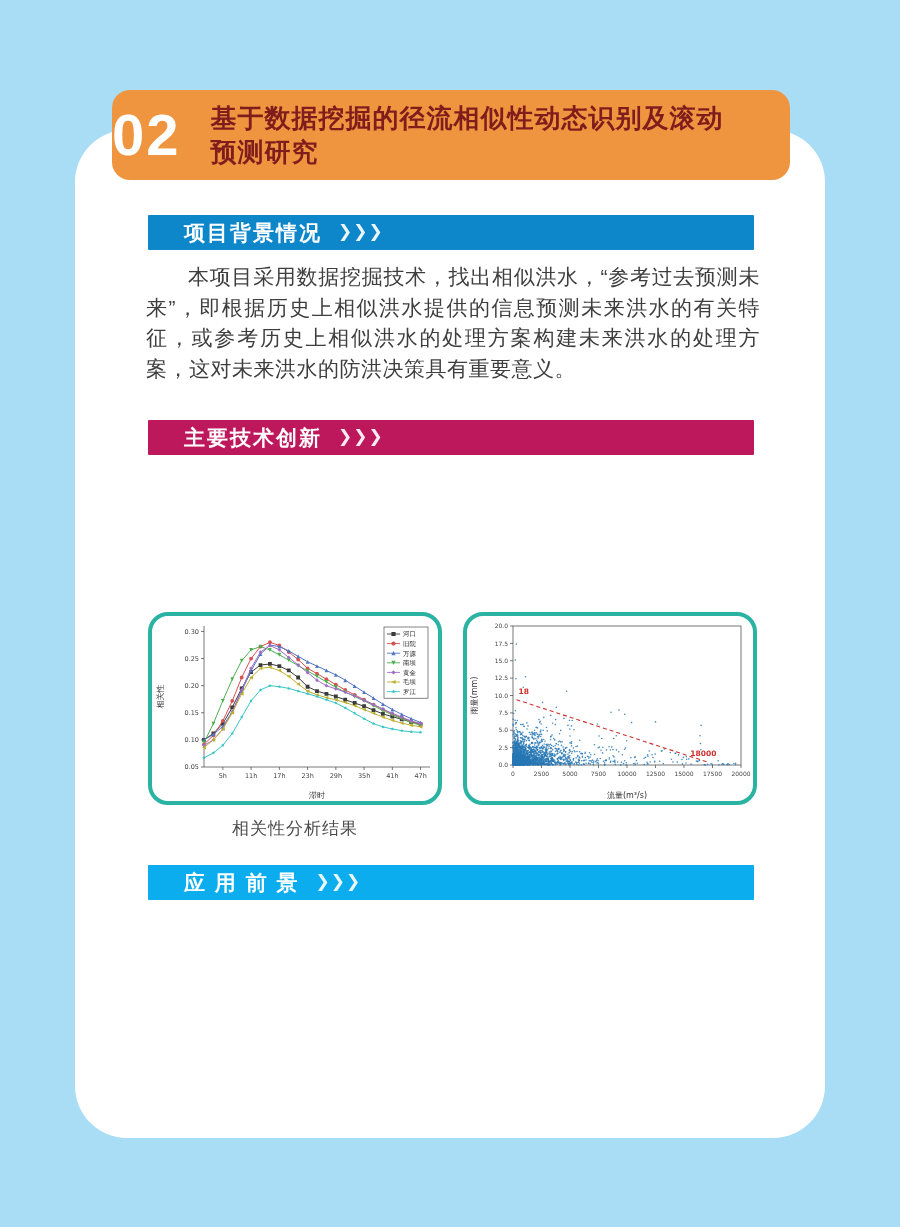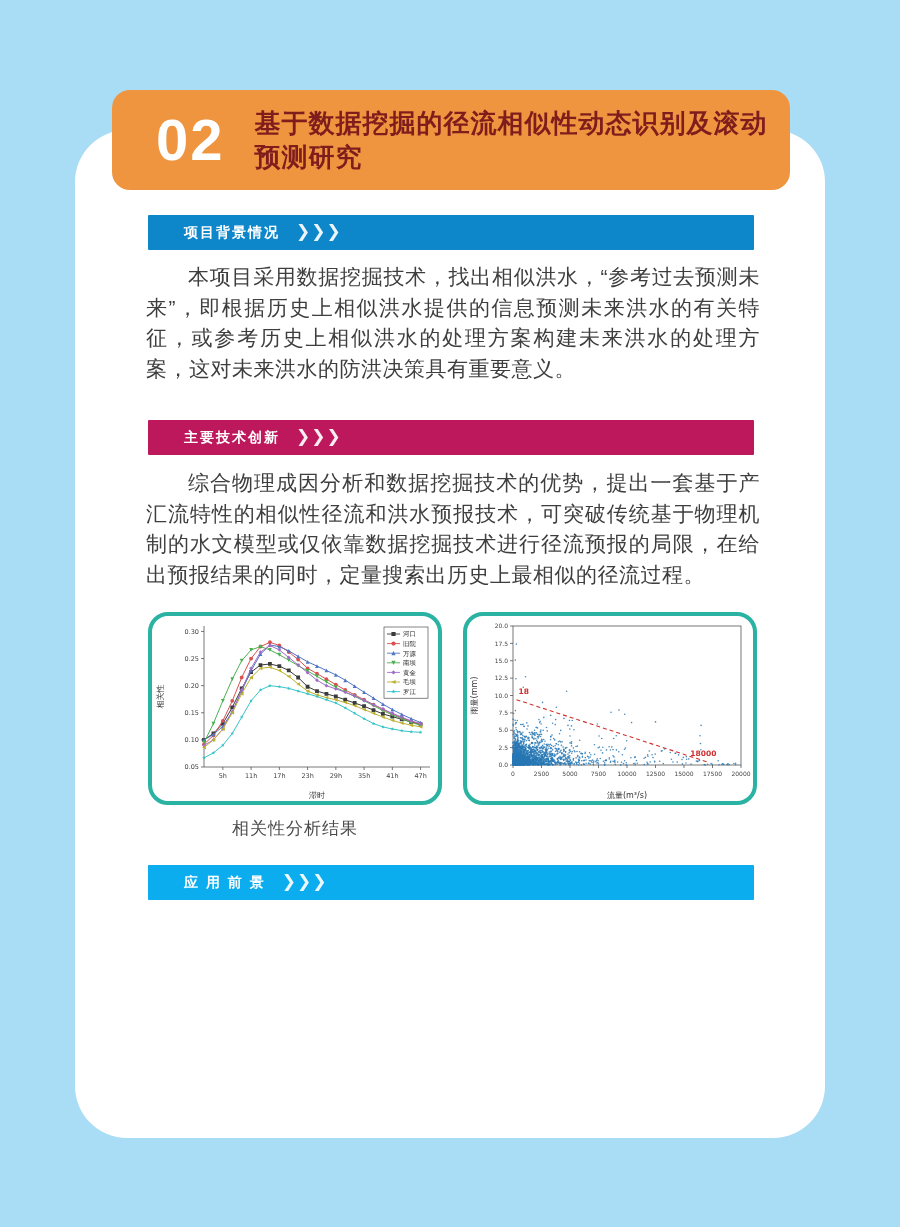--- a/index.html
+++ b/index.html
@@ -1,25 +1,25 @@
 <!DOCTYPE html>
 <html><head>
 <meta charset="utf-8">
 <style>
   html,body{margin:0;padding:0;}
   body{font-family:"Liberation Sans","DejaVu Sans",sans-serif;}
   .page{position:relative;width:900px;height:1227px;overflow:hidden;}
   .card{position:absolute;left:75px;top:130px;width:750px;height:1008px;border-radius:52px;}
-  .hdr{position:absolute;left:112px;top:90px;width:678px;height:100px;border-radius:18px;
-       display:flex;align-items:center;box-sizing:border-box;padding-left:44px;z-index:3;}
+  .hdr{position:absolute;left:112px;top:90px;width:678px;height:90px;border-radius:18px;
+       display:flex;align-items:center;box-sizing:border-box;z-index:3;}
   .hdr-num{font-size:58px;font-weight:700;color:#fff;letter-spacing:2px;line-height:1;}
   .hdr-title{margin-left:30px;width:520px;font-size:26px;font-weight:700;color:#7f1d1d;line-height:34px;letter-spacing:1px;}
   .bar{position:absolute;left:148px;width:606px;height:35px;border-radius:1px;
        display:flex;align-items:center;box-sizing:border-box;padding-left:36px;z-index:2;}
-  .bar-label{font-size:14px;font-weight:700;color:#fff;letter-spacing:2px;}
+  .bar-label{font-size:21px;font-weight:700;color:#fff;letter-spacing:2px;}
   .chev{margin-left:16px;color:#fff;opacity:.92;font-size:17px;letter-spacing:1px;font-weight:700;
         transform:translateY(-1px);}
   .para{position:absolute;left:146px;width:614px;font-size:21px;line-height:30.5px;color:#3e3e3e;
         text-align:justify;text-indent:2em;letter-spacing:0.5px;}
   .fig{position:absolute;top:612px;height:193px;width:294px;background:#fff;border:4px solid #2ab3a3;
        border-radius:20px;box-sizing:border-box;overflow:hidden;}
   .fig svg{display:block;width:100%;height:100%;}
   .cap{position:absolute;top:817px;width:294px;text-align:center;font-size:17px;color:#4a4a4a;letter-spacing:1px;}
 </style>
 </head>
@@ -36,21 +36,20 @@
   <div class="bar" style="top: 215px; background: rgb(13, 135, 202);">
     <span class="bar-label">项目背景情况</span>
     <span class="chev">❯❯❯</span>
   </div>
   <div class="para" style="top:262px;">本项目采用数据挖掘技术，找出相似洪水，“参考过去预测未来”，即根据历史上相似洪水提供的信息预测未来洪水的有关特征，或参考历史上相似洪水的处理方案构建未来洪水的处理方案，这对未来洪水的防洪决策具有重要意义。</div>
 
   <div class="bar" style="top: 420px; background: #be185d;">
     <span class="bar-label">主要技术创新</span>
     <span class="chev">❯❯❯</span>
   </div>
-  <div class="para" style="top:468px;">综合物理成因分析和数据挖掘技术的优势，提出一套基于产汇流特性的相似性径流和洪水预报技术，可突破传统基于物理机制的水文模型或仅依靠数据挖掘技术进行径流预报的局限，在给出预报结果的同时，定量搜索出历史上最相似的径流过程。</div>
 
   <div class="fig" style="left:148px;">
     <svg id="lineChart" viewBox="0 0 286 185">
         <line x1="52" y1="10" x2="52" y2="151" stroke="#555" stroke-width="0.8"></line>
         <line x1="52" y1="151" x2="278" y2="151" stroke="#555" stroke-width="0.8"></line>
         <line x1="49" y1="151" x2="52" y2="151" stroke="#555" stroke-width="0.8"></line>
         <text x="47" y="153.2" font-size="6.5" fill="#444" font-family="&quot;DejaVu Sans&quot;,sans-serif" text-anchor="end">0.05</text>
         <line x1="49" y1="123.88461538461539" x2="52" y2="123.88461538461539" stroke="#555" stroke-width="0.8"></line>
         <text x="47" y="126.08461538461539" font-size="6.5" fill="#444" font-family="&quot;DejaVu Sans&quot;,sans-serif" text-anchor="end">0.10</text>
         <line x1="49" y1="96.76923076923077" x2="52" y2="96.76923076923077" stroke="#555" stroke-width="0.8"></line>

